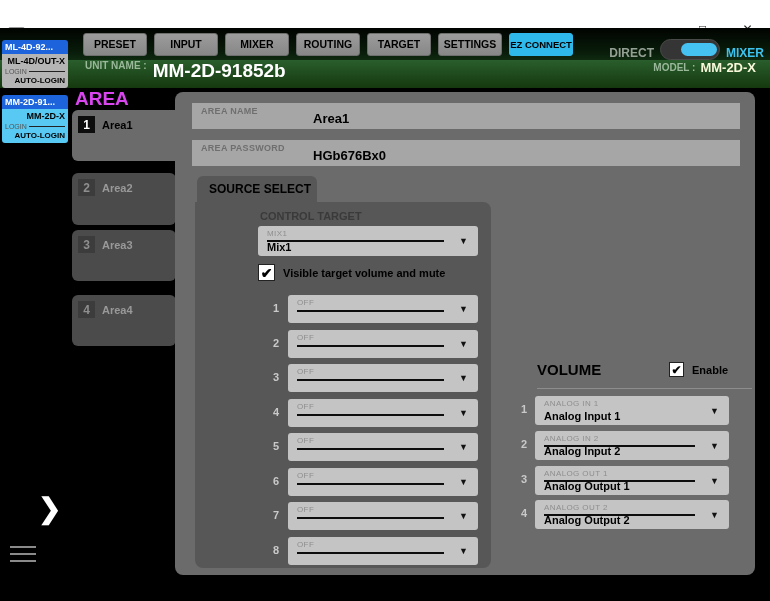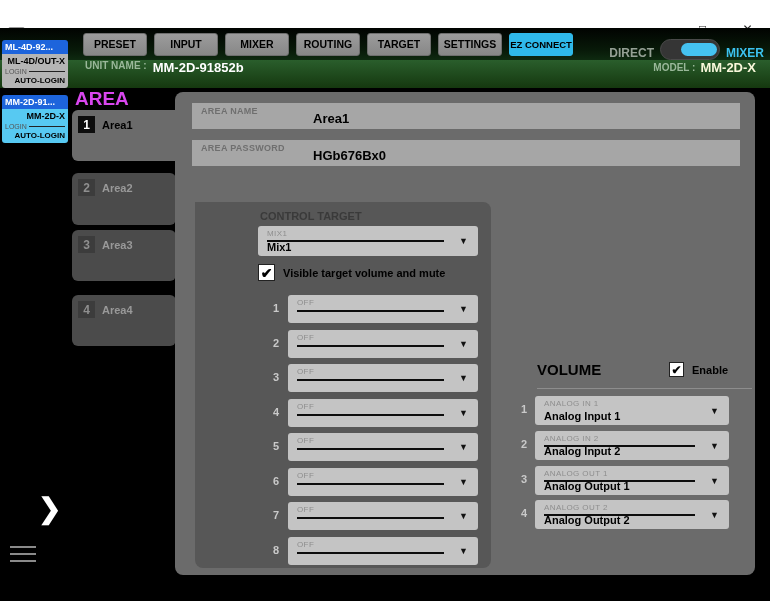--- a/index.html
+++ b/index.html
@@ -30,21 +30,21 @@
   .mode-switch { position:absolute; right:6px; top:0; height:32px; display:flex; align-items:flex-end; gap:6px; }
   .mode-label-left { color:#95a095; font-weight:bold; font-size:12px; }
   .mode-label-right { color:#3cc3f0; font-weight:bold; font-size:12px; }
   .toggle { position:relative; width:60px; height:21px; background:#353535; border:1px solid #4a4a4a;
     border-radius:11px; cursor:pointer; }
   .toggle-knob { position:absolute; left:20px; top:3px; width:36px; height:13px; background:#45c2f1; border-radius:7px; }
   
   .unitbar { position:absolute; top:60px; left:0; width:770px; height:28px;
     background:linear-gradient(180deg,#2a5e2c 0%,#15380f 100%); display:flex; align-items:flex-start; }
   .unit-label { margin-left:85px; color:#9ab89a; font-size:10px; font-weight:bold; }
-  .unit-value { margin-left:6px; color:#fff; font-size:13px; font-weight:bold; }
+  .unit-value { margin-left:6px; color:#fff; font-size:19px; font-weight:bold; }
   .model-wrap { margin-left:auto; margin-right:14px; display:flex; align-items:center; }
   .model-label { color:#9ab89a; font-size:10px; font-weight:bold; }
   .model-value { margin-left:5px; color:#f8f8da; font-size:13px; font-weight:bold; }
   
   .device-card { position:absolute; left:2px; width:66px; border-radius:3px; overflow:hidden; cursor:pointer; }
   .device-card.one { top:40px; }
   .device-card.two { top:95px; }
   .device-head { background:#1d64dc; color:#fff; font-size:9px; font-weight:bold; padding:2px 3px; white-space:nowrap; }
   .device-body { background:#b5b5b5; padding:2px 3px 3px;text-align:right; }
   .device-card.selected .device-body { background:#57c9f2; }
@@ -213,20 +213,21 @@
 
   <div class="field-bar name">
     <span class="field-label">AREA NAME</span>
     <span class="field-value">Area1</span>
   </div>
   <div class="field-bar pwd">
     <span class="field-label">AREA PASSWORD</span>
     <span class="field-value">HGb676Bx0</span>
   </div>
 
+  <div class="ss-tab">SOURCE SELECT</div>
 
   <div class="ss-panel">
     <div class="ct-label">CONTROL TARGET</div>
 
     <div class="dropdown ct-dd">
       <span class="dd-small">MIX1</span>
       <span class="dd-line"></span>
       <span class="dd-value">Mix1</span>
       <span class="dd-arrow">▼</span>
     </div>

